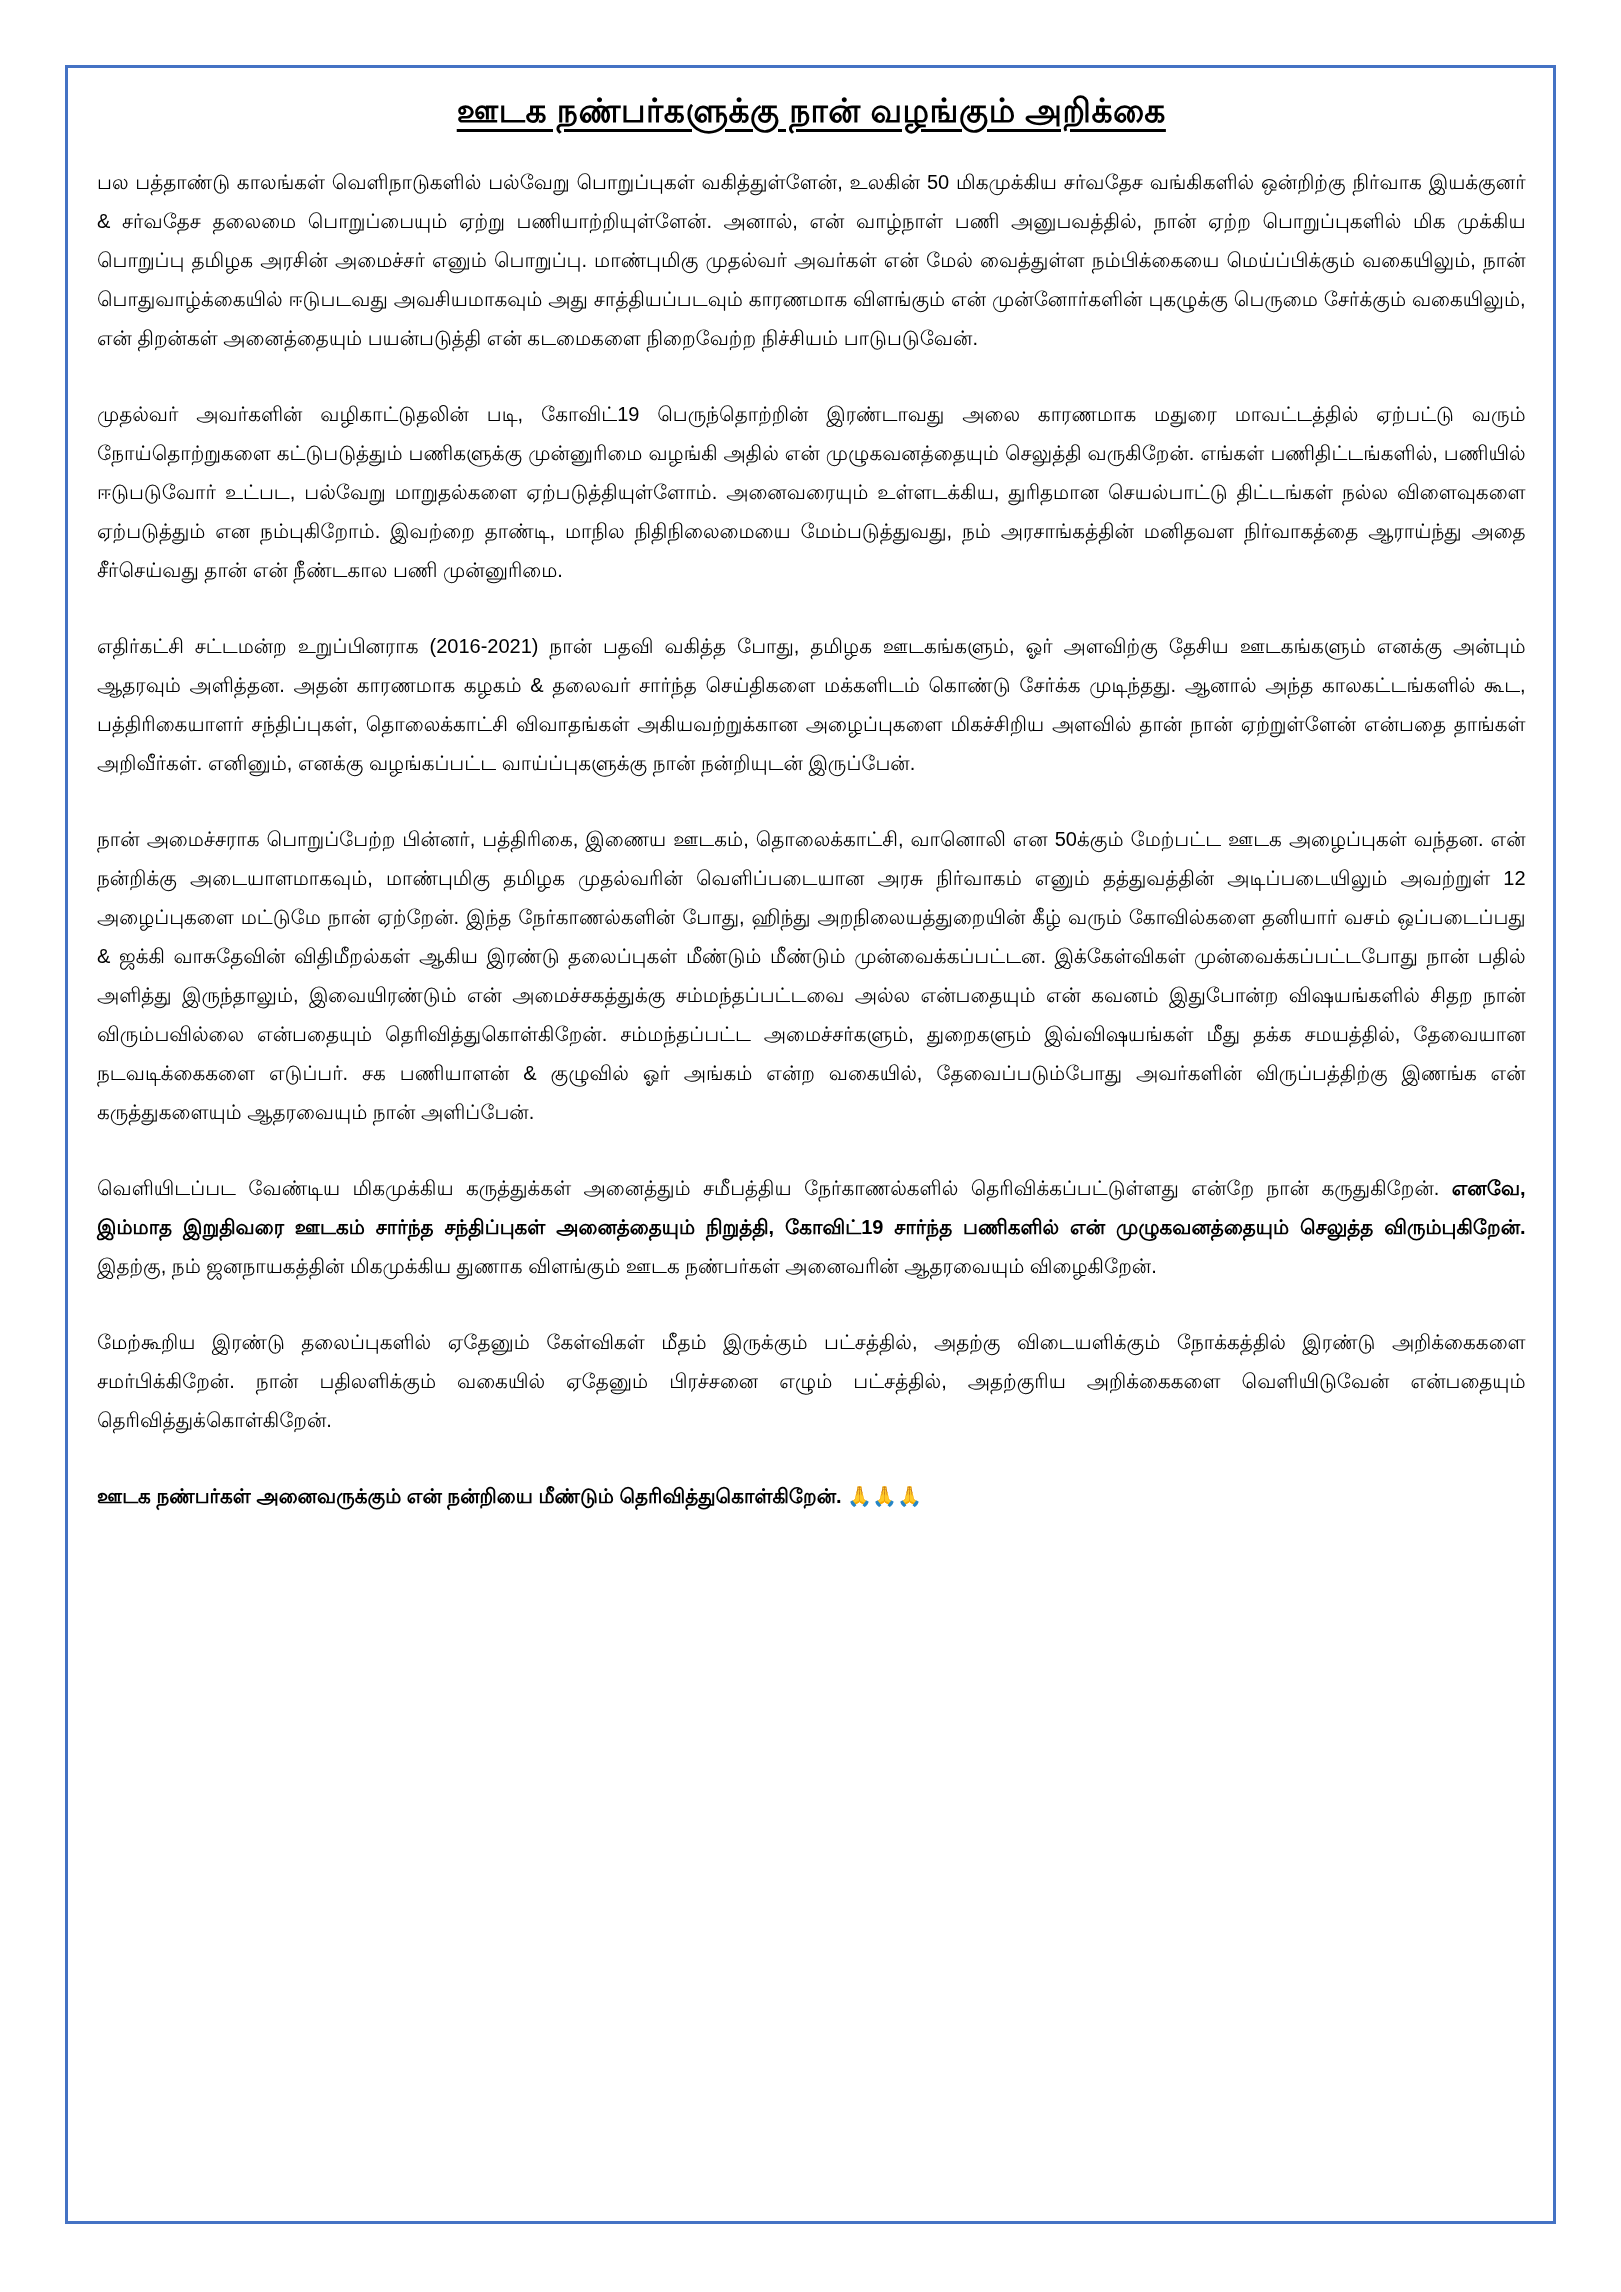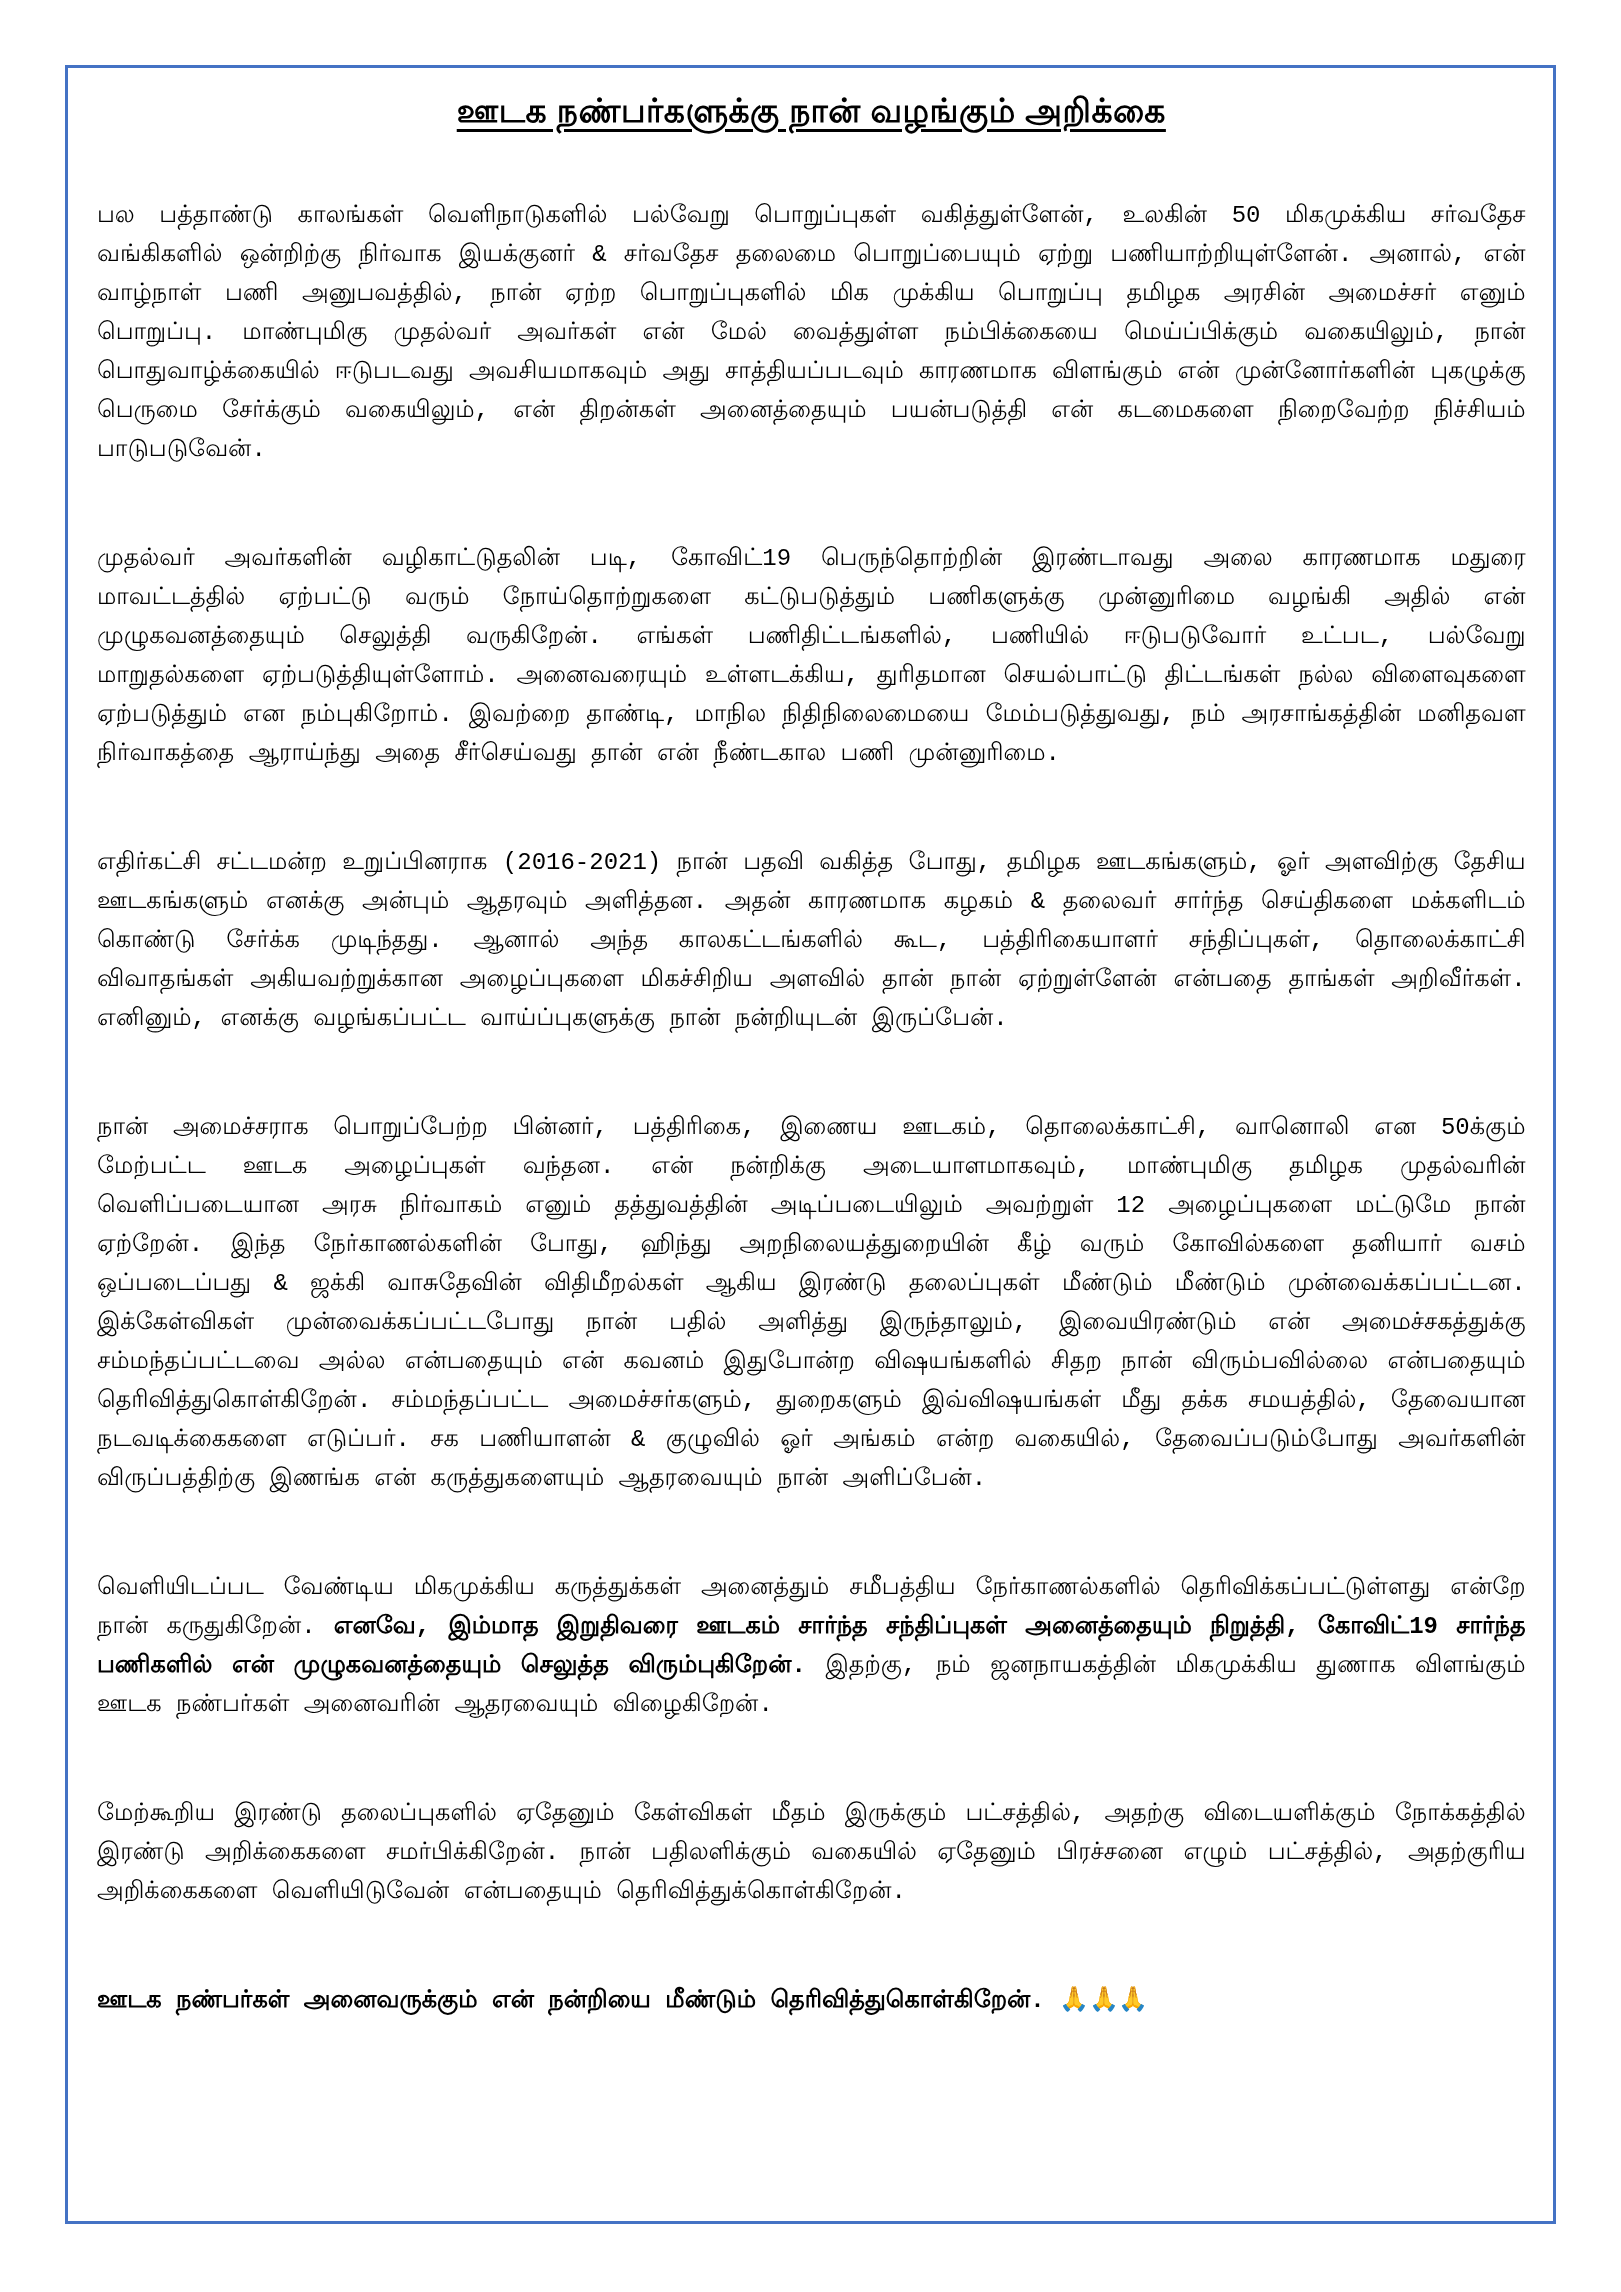--- a/index.html
+++ b/index.html
@@ -19,38 +19,36 @@
     right: 65px;
     bottom: 69px;
     border: 3.9px solid #4472C4;
   }
   .content {
     width: 100%;
     height: 100%;
     padding: 21.6px 27.4px 11.8px 29px;
     display: flex;
     flex-direction: column;
-    gap: 33px;
   }
   .title {
     text-align: center;
     font-size: 33px;
     font-weight: bold;
     text-decoration: underline;
     text-decoration-thickness: 2.9px;
     text-underline-offset: 6.9px;
     margin: 2px 0 29px 0;
     letter-spacing: 0.5px;
   }
   p.body {
-    font-size: 24px;
+    font-size: 20px;
     line-height: 39px;
     text-align: justify;
     margin-bottom: 37px;
-    font-family: Liberation Mono, monospace;
   }
   p.body:last-of-type { margin-bottom: 0; }
   .bold { font-weight: bold; margin-top: 36px; }
   .closing { font-weight: bold; }
   .emoji { font-weight: normal; }
   .pagenum {
     margin-top: auto;
     text-align: right;
     font-size: 28px;
     padding-right: 2px;

